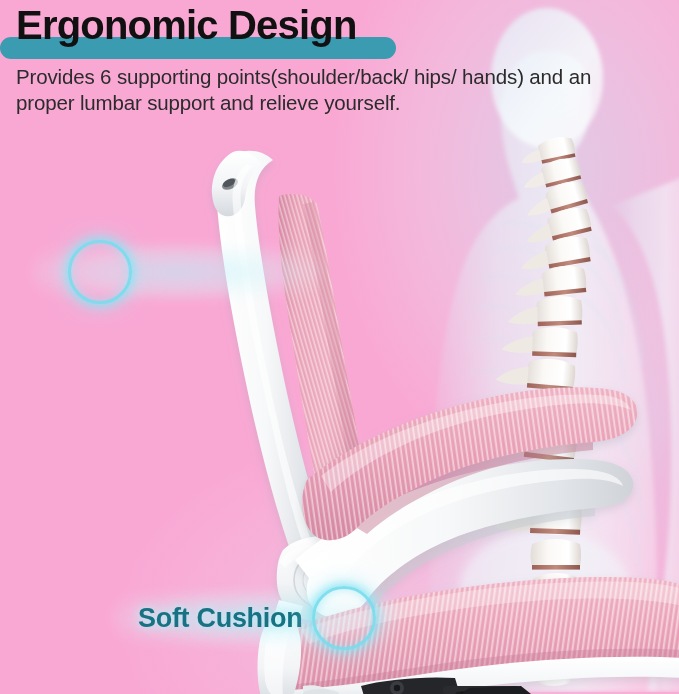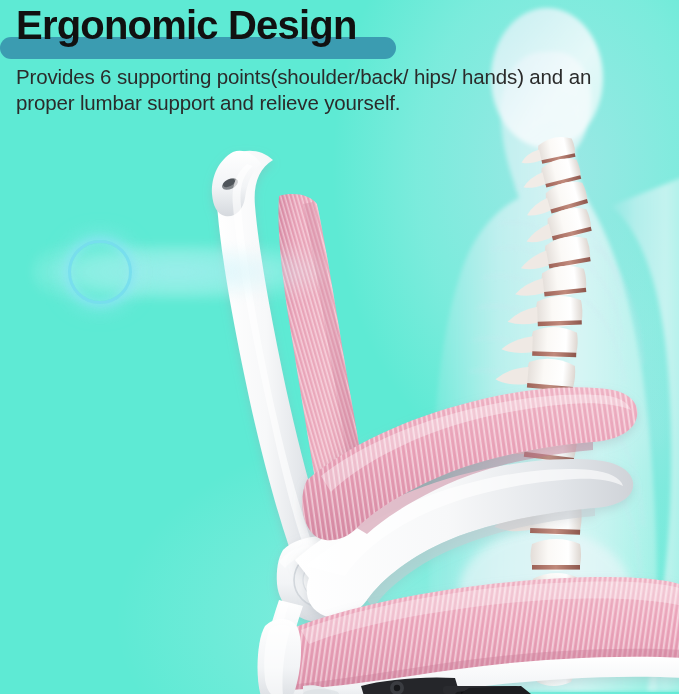--- a/index.html
+++ b/index.html
@@ -10,21 +10,21 @@
   }
   body {
     font-family: "Liberation Sans", sans-serif;
   }
 
   #stage {
     position: relative;
     width: 679px;
     height: 694px;
     overflow: hidden;
-    background: #5eead4;
+    background: #f9a8d4;
   }
 
   
   .bg-wash {
     position: absolute;
     inset: 0;
     background:
       radial-gradient(ellipse 300px 420px at 560px 170px, rgba(206,230,243,0.55) 0%, rgba(226,240,249,0.22) 48%, rgba(255,255,255,0) 76%),
       radial-gradient(ellipse 240px 300px at 640px 430px, rgba(212,233,245,0.40) 0%, rgba(255,255,255,0) 72%),
       radial-gradient(ellipse 420px 260px at 430px 620px, rgba(232,243,250,0.35) 0%, rgba(255,255,255,0) 75%);
@@ -528,14 +528,19 @@
     </div>
     <p class="subtitle">Provides 6 supporting points(shoulder/back/ hips/ hands) and an proper lumbar support and relieve yourself.</p>
   </div>
 
   <div class="callout" id="callout-s-shaped">
     <span class="glow-pill"></span>
     <span class="ring"></span>
   </div>
 
 
+  <div class="callout" id="callout-soft-cushion">
+    <span class="glow-pill"></span>
+    <span class="label">Soft Cushion</span>
+    <span class="ring"></span>
+  </div>
 
 </div>
 
 </body></html>

